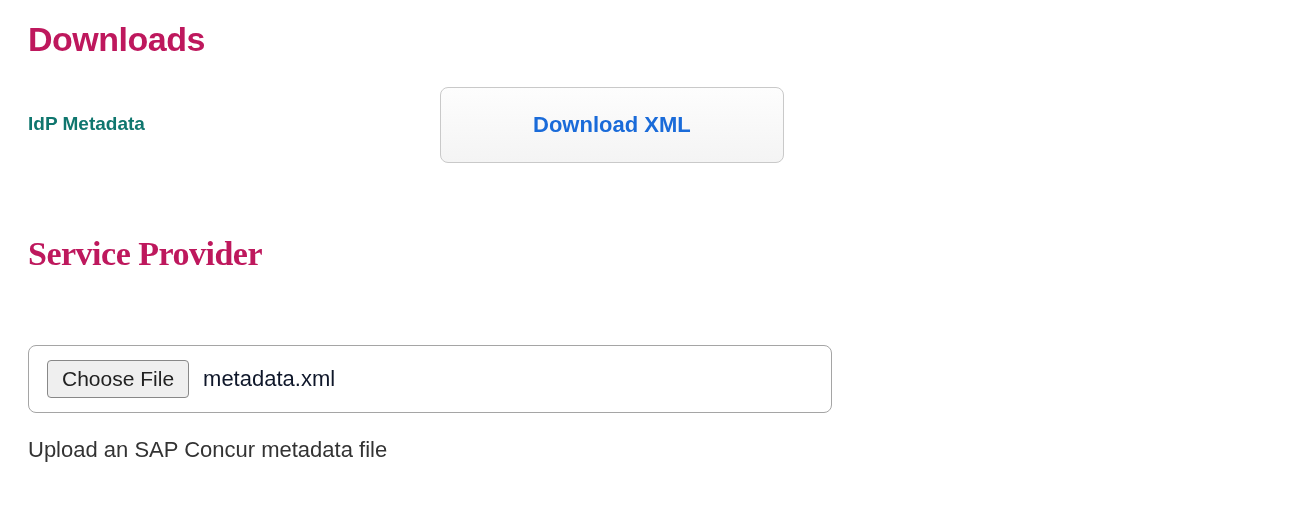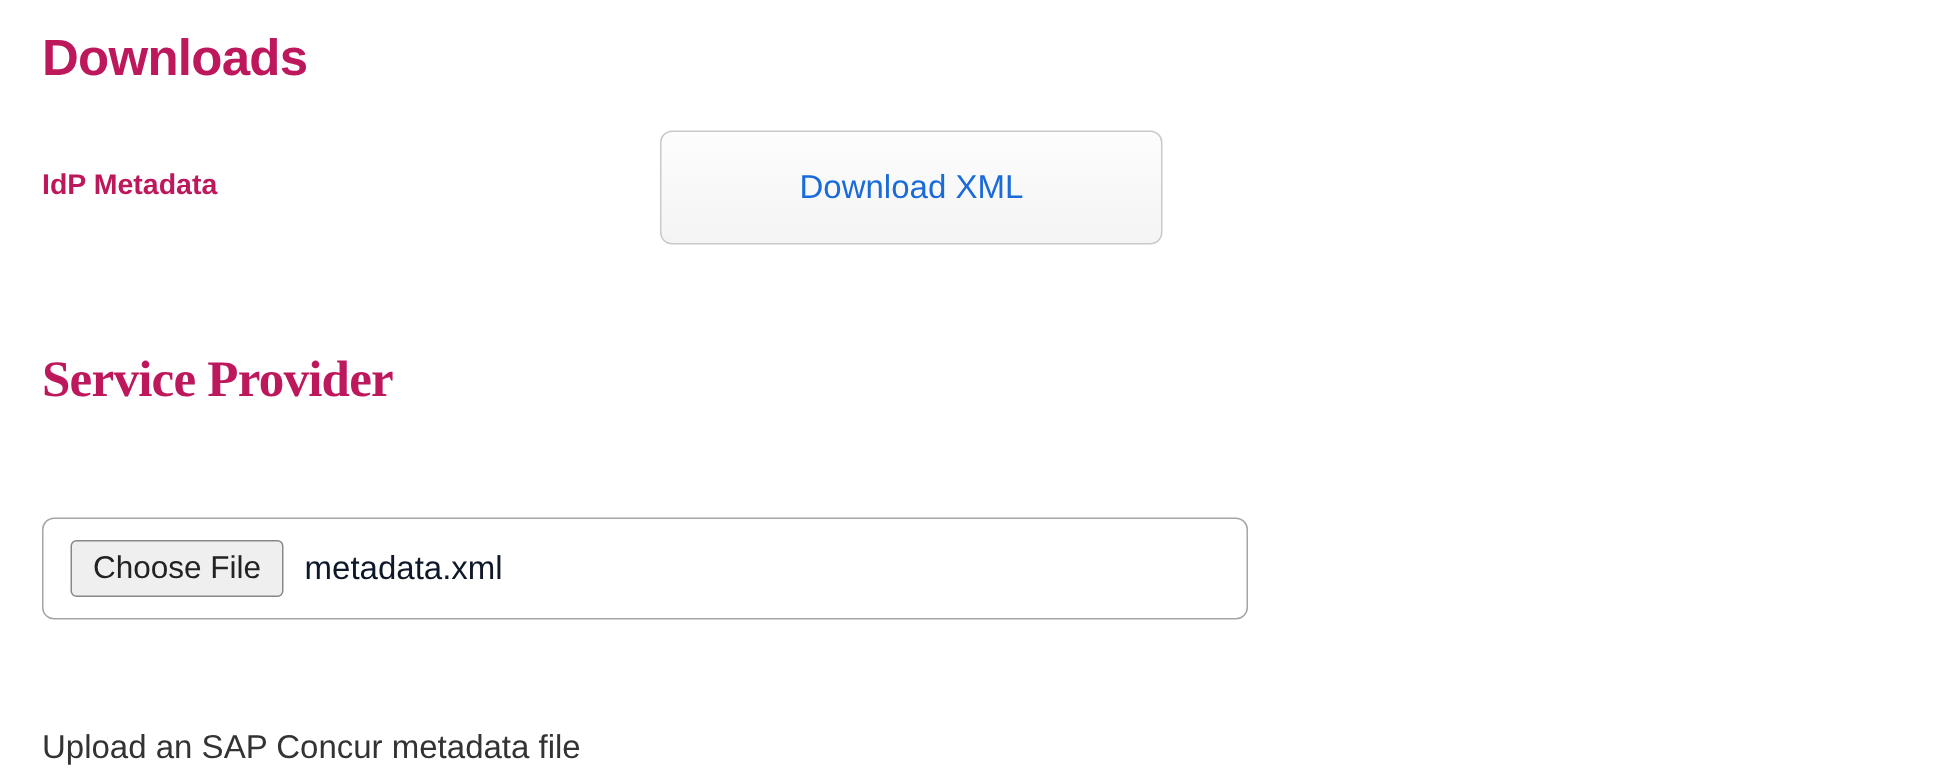--- a/index.html
+++ b/index.html
@@ -25,34 +25,34 @@
     .form-row {
       display: flex;
       align-items: flex-start;
       margin-bottom: 32px;
     }
     .form-label {
       width: 412px;
       flex-shrink: 0;
       font-size: 19px;
       font-weight: 700;
-      color: #be185d;
+      color: #0f766e;
       padding-top: 26px;
     }
     .form-control-area {
       flex: 1;
     }
     .download-btn {
       display: inline-block;
       background: linear-gradient(to bottom, #fdfdfd, #f4f4f4);
       border: 1px solid #c9c9c9;
       border-radius: 8px;
       color: #1a6bd9;
       font-size: 22px;
-      font-weight: 400;
+      font-weight: 700;
       padding: 24px 92px;
       cursor: pointer;
       font-family: inherit;
     }
     .section-gap {
       height: 40px;
     }
     .service-provider-heading {
       margin-bottom: 72px;
       font-family: Liberation Serif, serif;
@@ -75,21 +75,21 @@
       font-family: inherit;
       color: #222;
       cursor: pointer;
       margin-right: 14px;
     }
     .file-name {
       font-size: 22px;
       color: #0f172a;
     }
     .help-text {
-      margin-top: 72px;
+      margin-top: 24px;
       font-size: 22px;
       color: #333;
     }
     .xml-file-row .form-label {
       padding-top: 20px;
     }
   </style>
 </head>
 <body>
 

